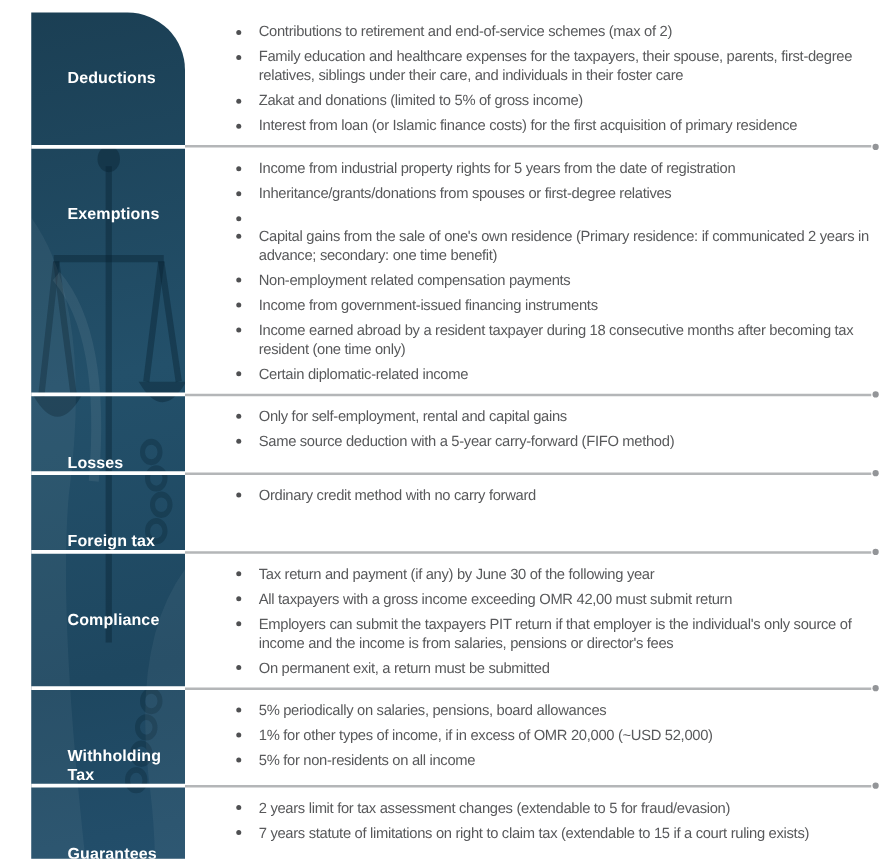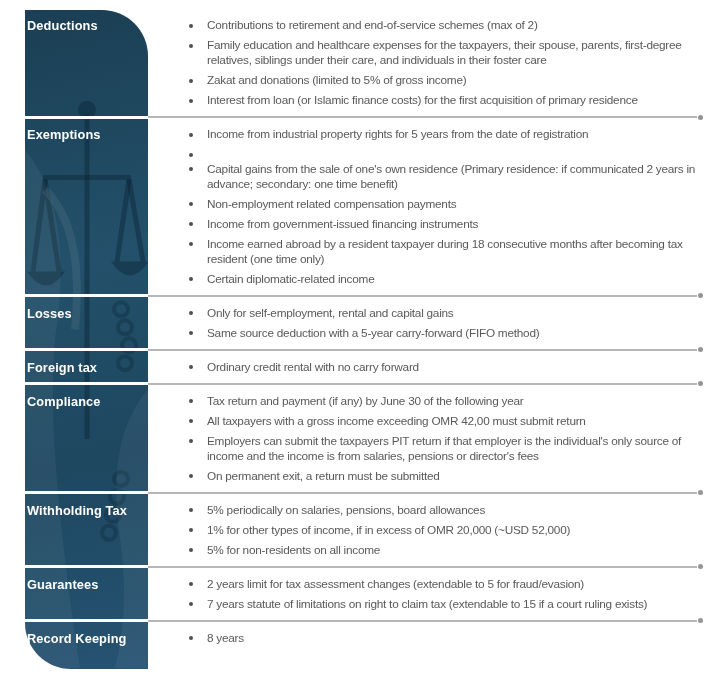--- a/index.html
+++ b/index.html
@@ -10,21 +10,21 @@
   }
   .figure { position:relative; margin:10px 0 0 25px; width:678px; padding-bottom:16px; }
   .panel {
     position:absolute; top:0; left:0; bottom:0; width:123px;
     border-radius:0 46px 0 46px;
     background:linear-gradient(168deg,#1b3f54 0%,#23506a 38%,#1e4760 68%,#265372 100%);
     overflow:hidden;
   }
   .panel svg { position:absolute; top:0; left:0; width:123px; height:100%; }
   .section { position:relative; display:flex; }
-  .label-cell { flex:0 0 123px; padding:8px 0 0 2px; }
+  .label-cell { flex:0 0 123px; padding:8px 0 0 29px;margin-top:36px; }
   .cat-label { color:#ffffff; font-weight:bold; font-size:12.8px; letter-spacing:0.1px; line-height:15px; display:block; }
   .content-cell { flex:1; padding:8px 2px 7px 41px; }
   ul.bullets { list-style:none; }
   ul.bullets li { display:flex; margin-bottom:5px; }
   ul.bullets li:last-child { margin-bottom:0; }
   .bdot { flex:0 0 4px; width:4px; height:4px; border-radius:50%; background:#4f5052; margin:5.5px 14px 0 0; }
   .btext { color:#58595b; font-size:11.8px; line-height:15px; letter-spacing:-0.25px; max-width:516px; }
   .divider { position:relative; display:flex; align-items:center; height:4px; }
   .d-white { flex:0 0 123px; height:3px; background:#ffffff; }
   .d-line { flex:1; height:2px; background:#b4b6b8; }
@@ -104,20 +104,24 @@
       <span class="cat-label">Exemptions</span>
     </div>
     <div class="content-cell">
       <ul class="bullets">
         <li>
             <span class="bdot"></span>
             <span class="btext">Income from industrial property rights for 5 years from the date of registration</span>
           </li>
         <li>
             <span class="bdot"></span>
+            <span class="btext">Inheritance/grants/donations from spouses or first-degree relatives</span>
+          </li>
+        <li>
+            <span class="bdot"></span>
           </li>
         <li>
             <span class="bdot"></span>
             <span class="btext">Capital gains from the sale of one's own residence (Primary residence: if communicated 2 years in advance; secondary: one time benefit)</span>
           </li>
         <li>
             <span class="bdot"></span>
             <span class="btext">Non-employment related compensation payments</span>
           </li>
         <li>
@@ -165,21 +169,21 @@
   </div>
 
   <div class="section">
     <div class="label-cell">
       <span class="cat-label">Foreign tax</span>
     </div>
     <div class="content-cell">
       <ul class="bullets">
         <li>
             <span class="bdot"></span>
-            <span class="btext">Ordinary credit rental with no carry forward</span>
+            <span class="btext">Ordinary credit method with no carry forward</span>
           </li>
       </ul>
     </div>
   </div>
   <div class="divider">
     <span class="d-white"></span>
     <span class="d-line"></span>
     <span class="d-dot"></span>
   </div>
 

